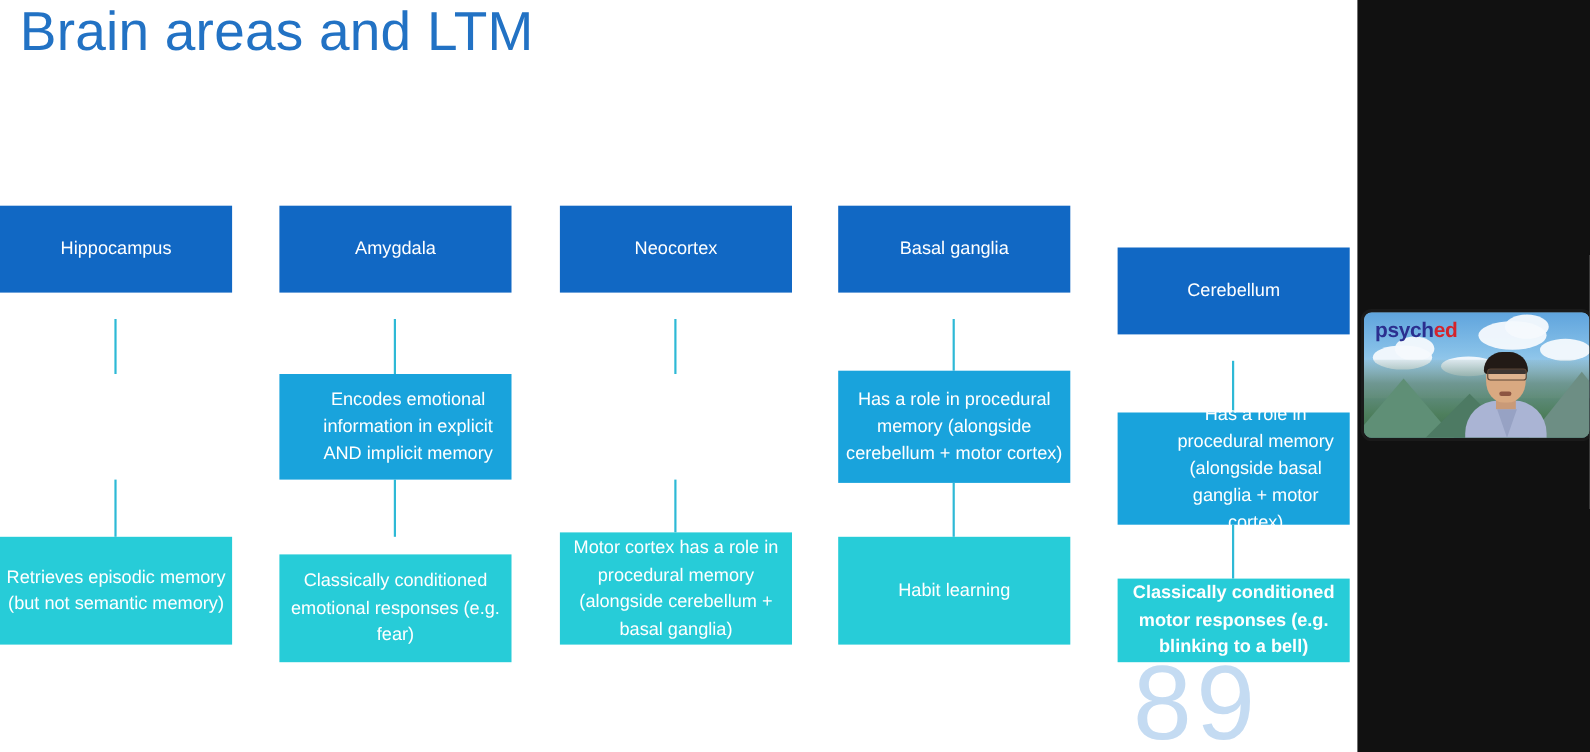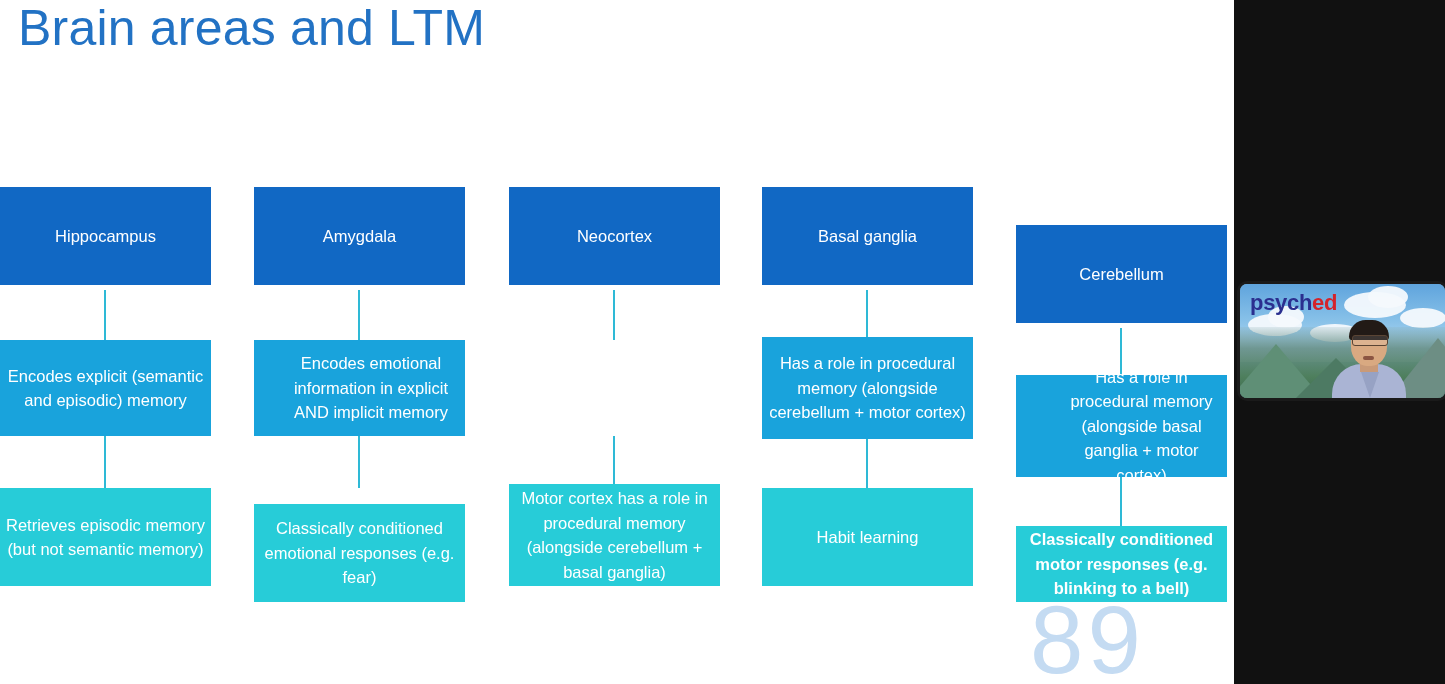--- a/index.html
+++ b/index.html
@@ -71,21 +71,21 @@
     justify-content: center;
     padding: 2px 4px;
     font-size: 16.5px;
     line-height: 24.5px;
     font-weight: 400;
   }
 
   .node.level1 {
     background: #1168c4;
     top: 187px;
-    height: 98px;
+    height: 79px;
   }
 
   .node.level2 {
     background: #19a3dc;
   }
 
   .node.level3 {
     background: #27ccd8;
   }
 
@@ -153,21 +153,21 @@
   }
   #webcam .r3 {
     left: 56px;
     border-width: 0 40px 40px 40px;
     border-bottom-color: #4d7a63;
   }
   #webcam .logo {
     position: absolute;
     left: 10px;
     top: 6px;
-    font-size: 22px;
+    font-size: 19px;
     font-weight: 700;
     letter-spacing: -0.3px;
     z-index: 6;
   }
   #webcam .logo .p1 { color: #2b2f8f; }
   #webcam .logo .p2 { color: #d4232b; }
 
   
   #webcam .person {
     position: absolute;
@@ -233,21 +233,20 @@
 
 <div id="screen">
 
   <div id="slide">
 
     <div id="slide-title">Brain areas and LTM</div>
 
     <div class="column" style="left:0px;">
       <div class="node level1">Hippocampus</div>
       <div class="connector" style="left:104px; top:290px; height:50px;"></div>
-      <div class="node level2" style="top:340px; height:96px;">Encodes explicit (semantic and episodic) memory</div>
       <div class="connector" style="left:104px; top:436px; height:52px;"></div>
       <div class="node level3" style="top:488px; height:98px;">Retrieves episodic memory (but not semantic memory)</div>
     </div>
 
     <div class="column" style="left:254px;">
       <div class="node level1">Amygdala</div>
       <div class="connector" style="left:104px; top:290px; height:50px;"></div>
       <div class="node level2" style="top:340px; height:96px;padding-left:27px;">Encodes emotional information in explicit AND implicit memory</div>
       <div class="connector" style="left:104px; top:436px; height:52px;"></div>
       <div class="node level3" style="top:504px; height:98px;">Classically conditioned emotional responses (e.g. fear)</div>

